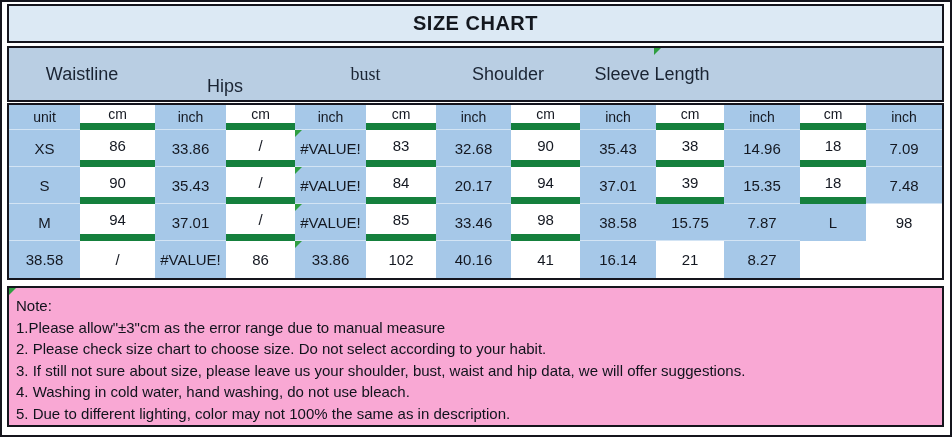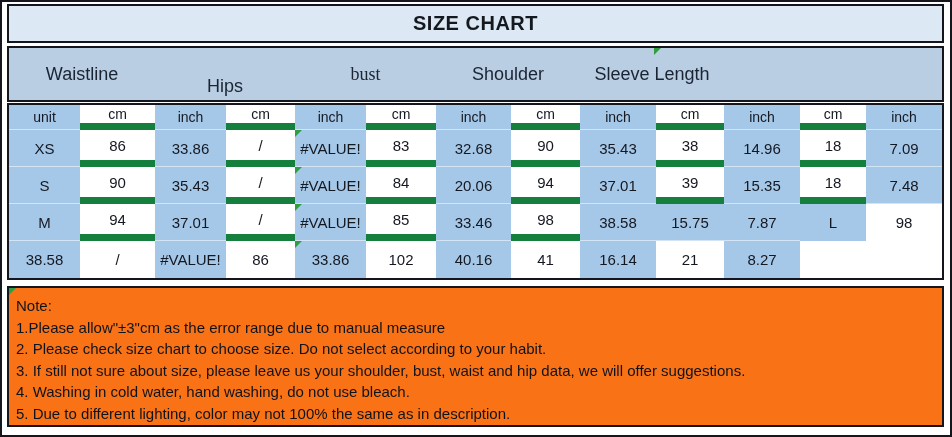--- a/index.html
+++ b/index.html
@@ -71,21 +71,21 @@
   }
   .cell.blue { background: var(--col-blue, #a6c8e8); border-bottom: 1px solid rgba(255,255,255,0.5); }
   .cell.white { background: var(--col-white, #ffffff); border-bottom: 7px solid #15803d; }
   .cell.last { border-bottom: none; }
   .unit-cell { font-size: 14px; color: #141821; }
   .data-cell { font-size: 15px; color: #141821; }
   
   .note-block {
     top: 284px;
     height: 141px;
-    background: #f97316;
+    background: #f9a8d4;
     padding: 7px 8px 12px 7px;
     font-size: 15px;
     line-height: 21.6px;
     color: #10131c;
   }
   
   .tri {
     position: absolute;
     width: 0;
     height: 0;
@@ -144,21 +144,21 @@
       <div class="cell data-cell white">38</div>
       <div class="cell data-cell blue">14.96</div>
       <div class="cell data-cell white">18</div>
       <div class="cell data-cell blue">7.09</div>
       <div class="cell data-cell blue">S</div>
       <div class="cell data-cell white">90</div>
       <div class="cell data-cell blue">35.43</div>
       <div class="cell data-cell white">/</div>
       <div class="cell data-cell blue">#VALUE!</div>
       <div class="cell data-cell white">84</div>
-      <div class="cell data-cell blue">20.06</div>
+      <div class="cell data-cell blue">20.17</div>
       <div class="cell data-cell white">94</div>
       <div class="cell data-cell blue">37.01</div>
       <div class="cell data-cell white">39</div>
       <div class="cell data-cell blue">15.35</div>
       <div class="cell data-cell white">18</div>
       <div class="cell data-cell blue">7.48</div>
       <div class="cell data-cell blue">M</div>
       <div class="cell data-cell white">94</div>
       <div class="cell data-cell blue">37.01</div>
       <div class="cell data-cell white">/</div>

